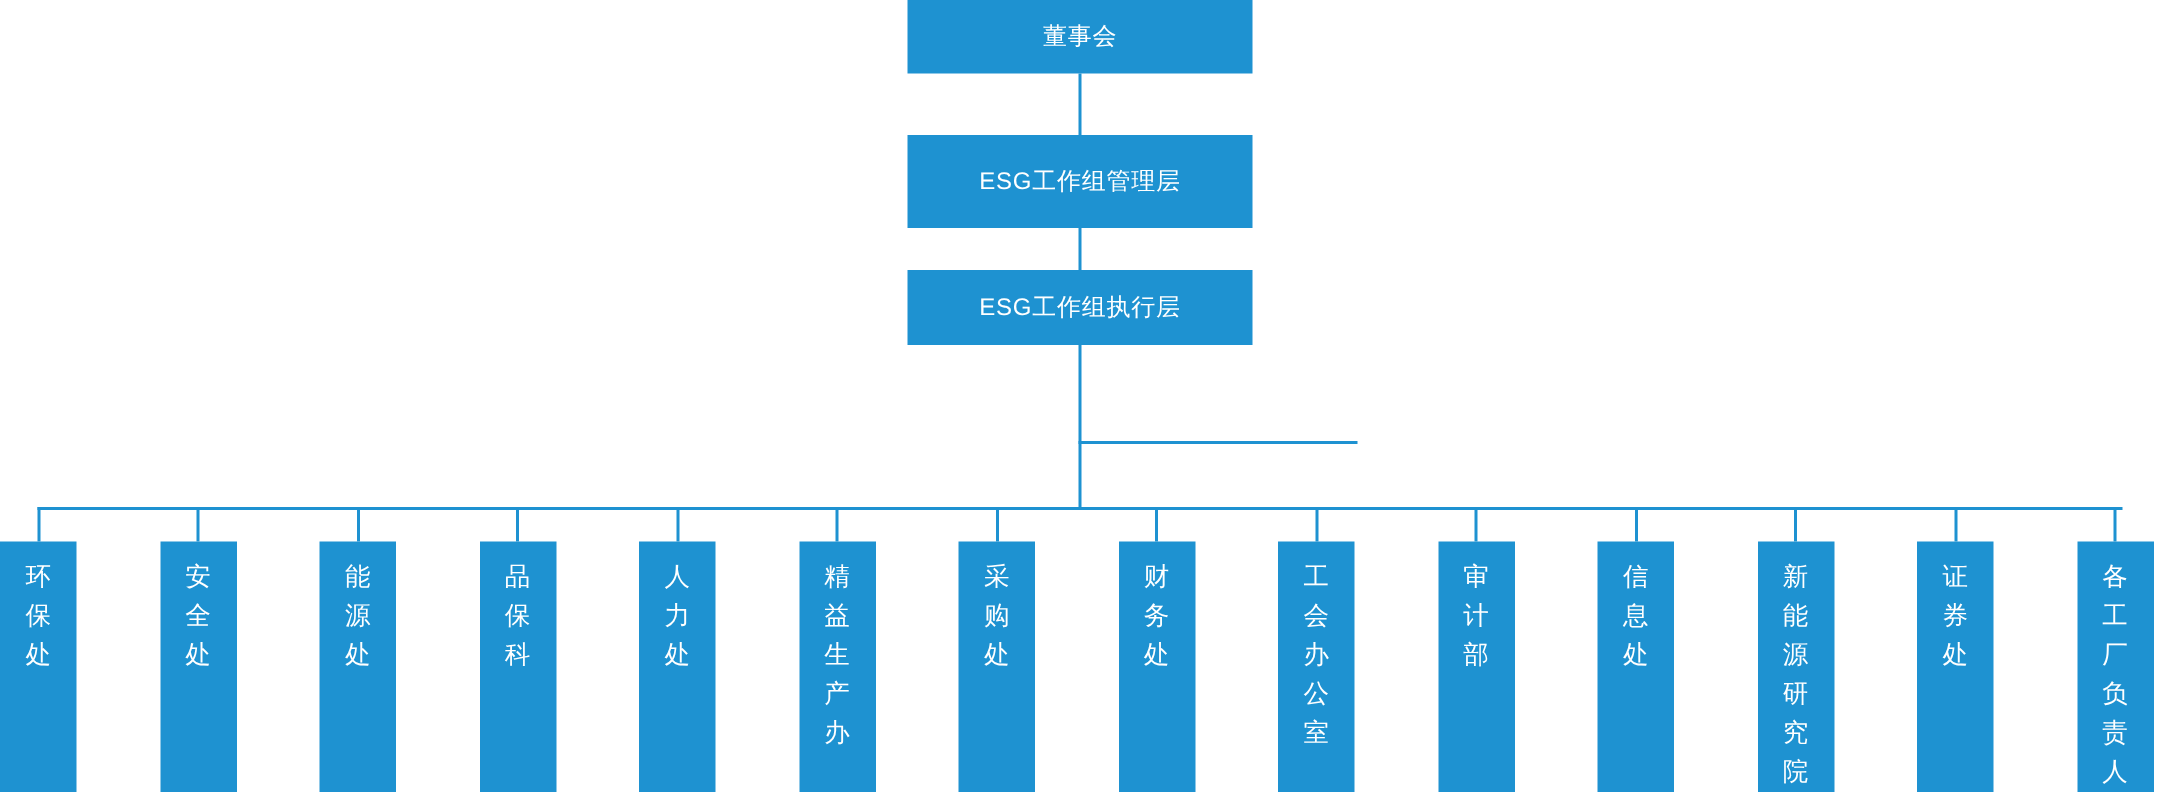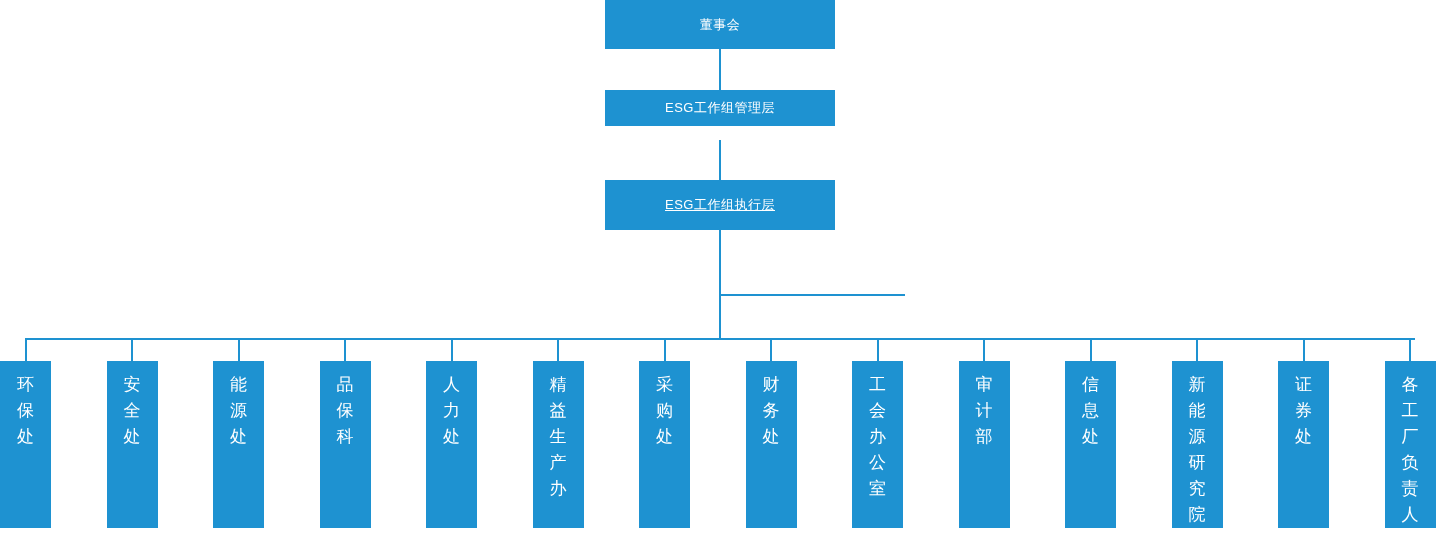--- a/index.html
+++ b/index.html
@@ -21,21 +21,21 @@
     position: absolute;
     background: #1E92D1;
     color: #ffffff;
     box-sizing: border-box;
   }
   
   .node-h {
     display: flex;
     align-items: center;
     justify-content: center;
-    font-size: 13px;
+    font-size: 16px;
     letter-spacing: 0.5px;
     white-space: nowrap;
   }
   
   .node-v {
     display: flex;
     flex-direction: column;
     align-items: center;
     padding-top: 11px;
     font-size: 17px;
@@ -57,27 +57,27 @@
 <body>
 
 <div id="chart-root">
 
   <div class="node node-h" style="left:605px; top:0px; width:230px; height:49px;">
     <span>董事会</span>
   </div>
 
   <div class="connector v" style="left:719px; top:49px; height:41px;"></div>
 
-  <div class="node node-h" style="left:605px; top:90px; width:230px; height:36px;">
+  <div class="node node-h" style="left:605px; top:90px; width:230px; height:62px;">
     <span>ESG工作组管理层</span>
   </div>
 
   <div class="connector v" style="left:719px; top:140px; height:40px;"></div>
 
-  <div class="node node-h" style="left:605px; top:180px; width:230px; height:50px;text-decoration:underline;">
+  <div class="node node-h" style="left:605px; top:180px; width:230px; height:50px;">
     <span>ESG工作组执行层</span>
   </div>
 
   <div class="connector v" style="left:719px; top:230px; height:110px;"></div>
 
   <div class="connector h" style="left:719px; top:294px; width:186px;"></div>
 
 
   <div class="connector h" style="left:25px; top:338px; width:1390px;"></div>
 

